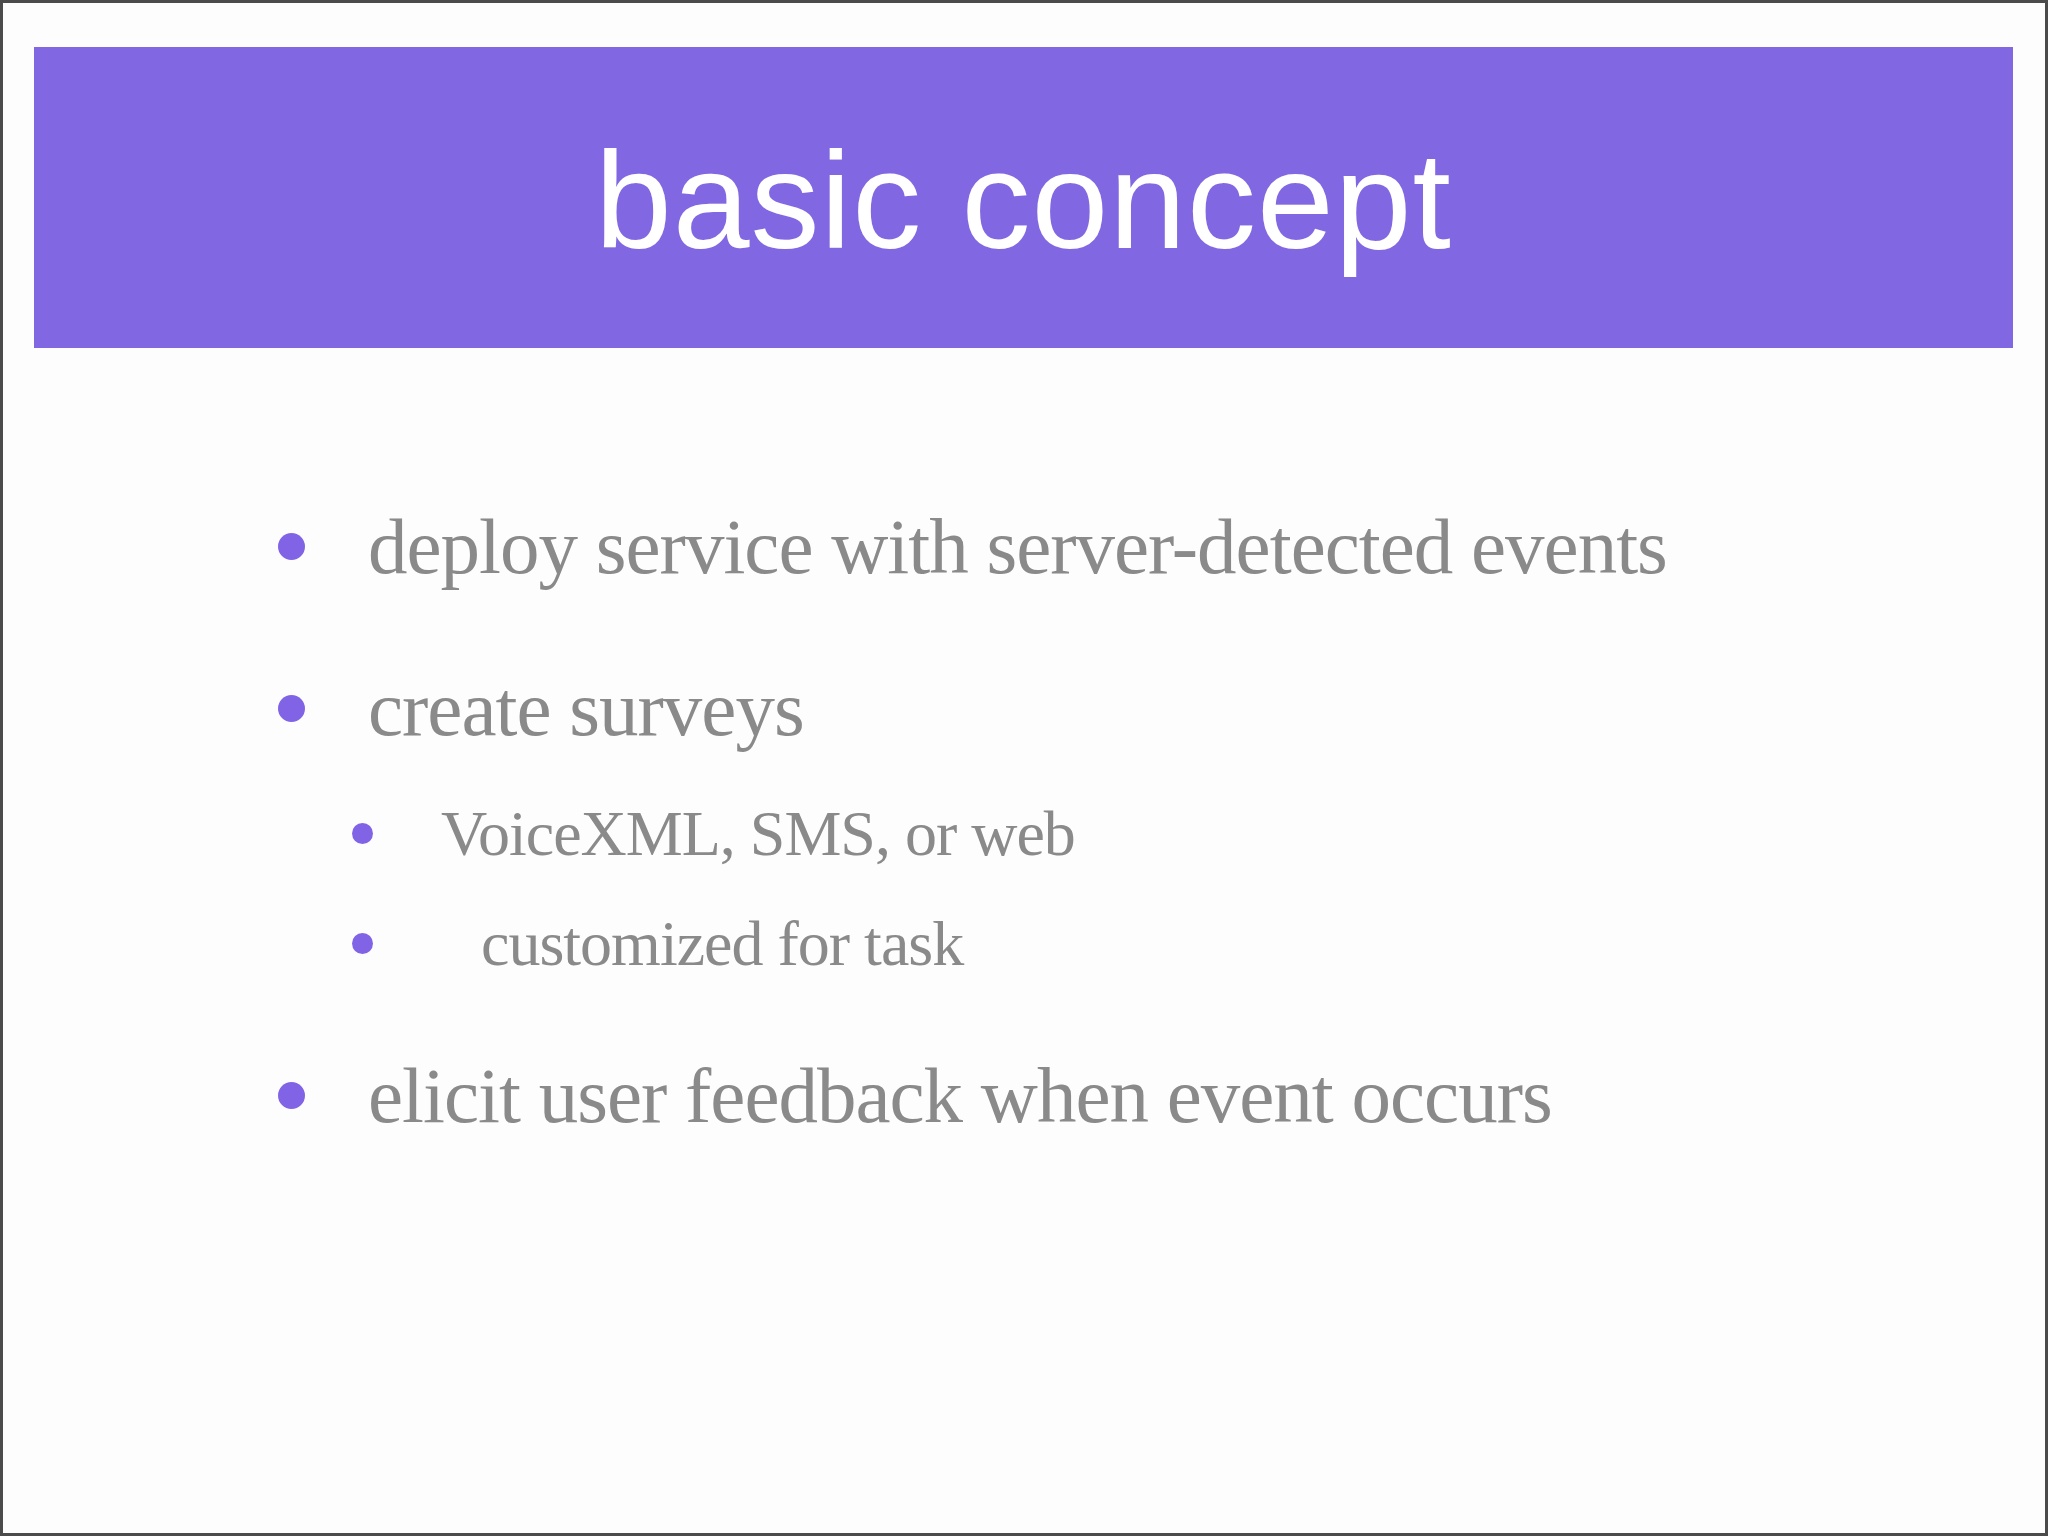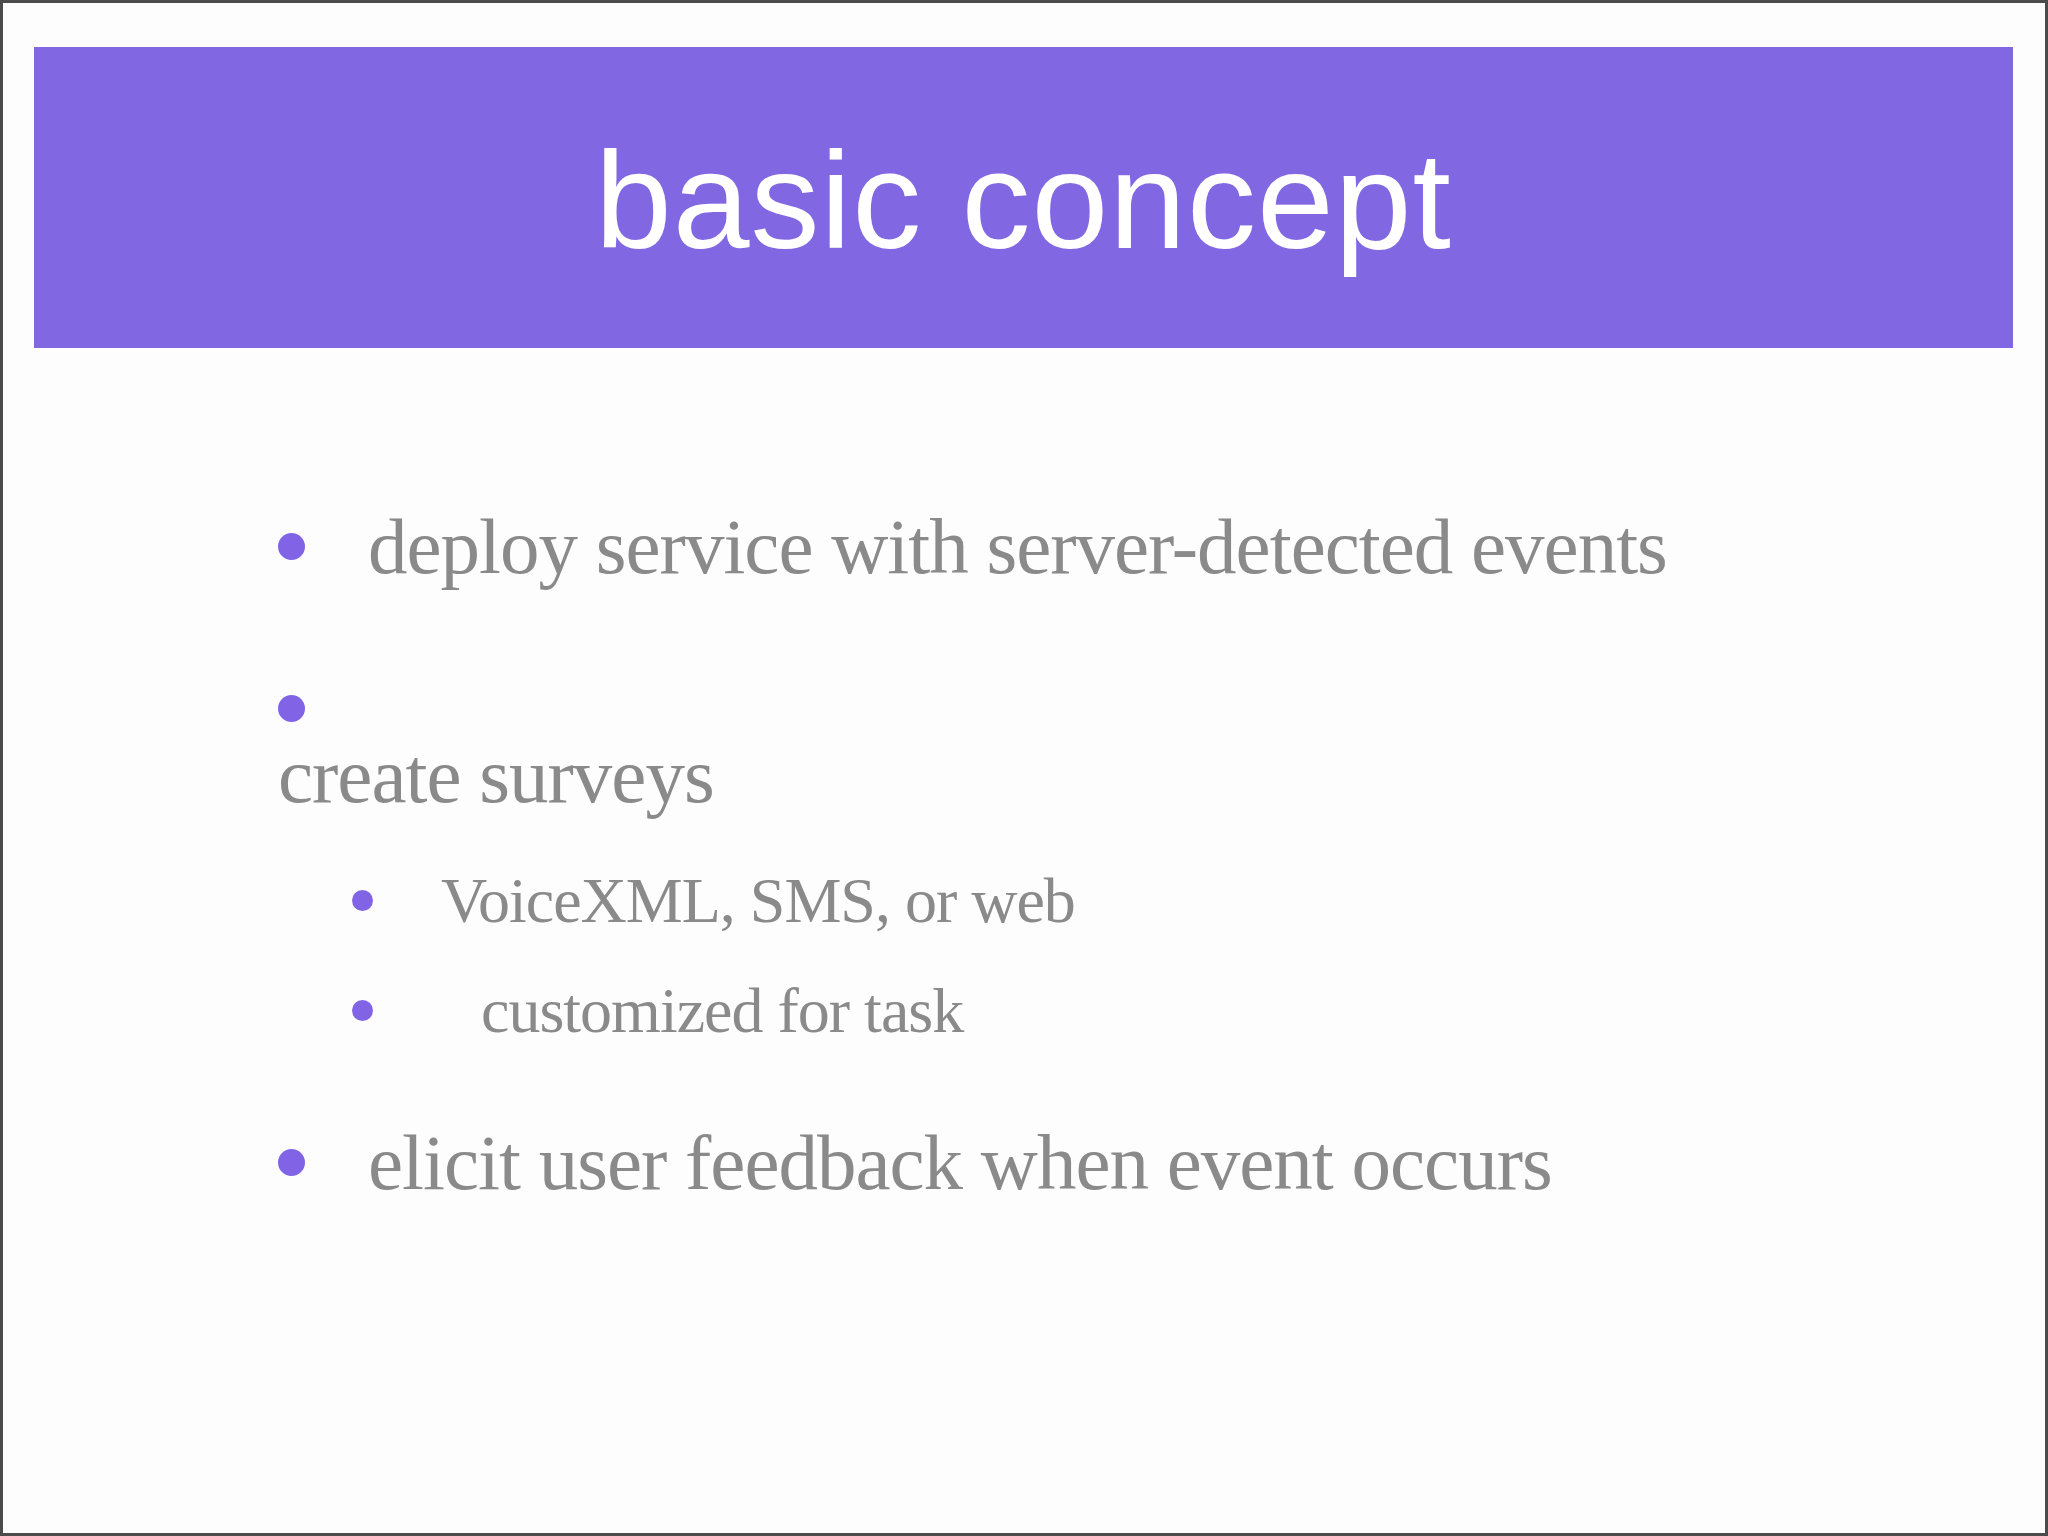--- a/index.html
+++ b/index.html
@@ -69,21 +69,21 @@
     line-height: 86px;
     letter-spacing: -1px;
     margin-left: 74px;
   }
   .l2 .dot {
     width: 21px;
     height: 21px;
     margin: 32px 68px 0 0;
   }
   .row-1 .txt { max-width: 1420px; }
-  .row-2 { margin-top: 54px; flex-direction: column; }
+  .row-2 { margin-top: 54px; }
   .row-3 { margin-top: 28px; }
   .row-4 { margin-top: 24px; gap: 40px; }
   .row-5 { margin-top: 55px; }
 </style>
 </head>
 <body>
 
 <div class="slide">
 
   <div class="banner">

